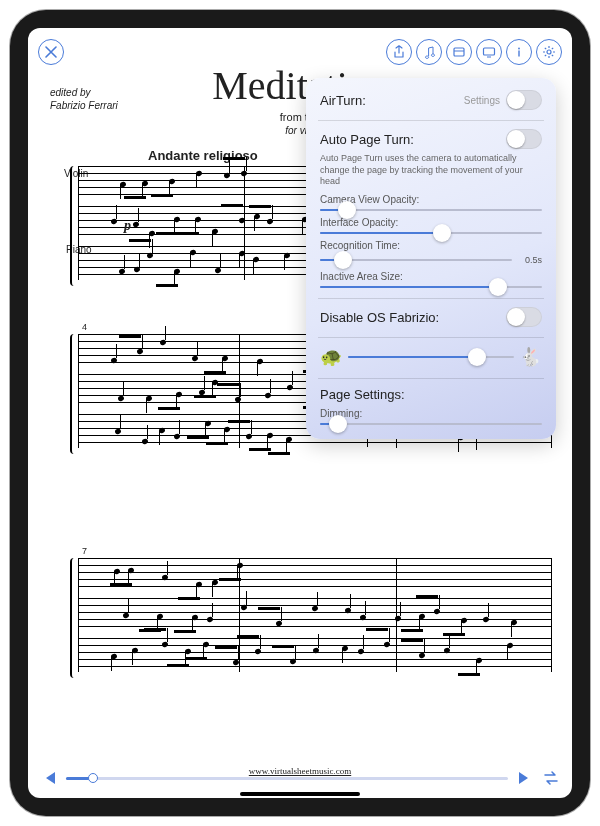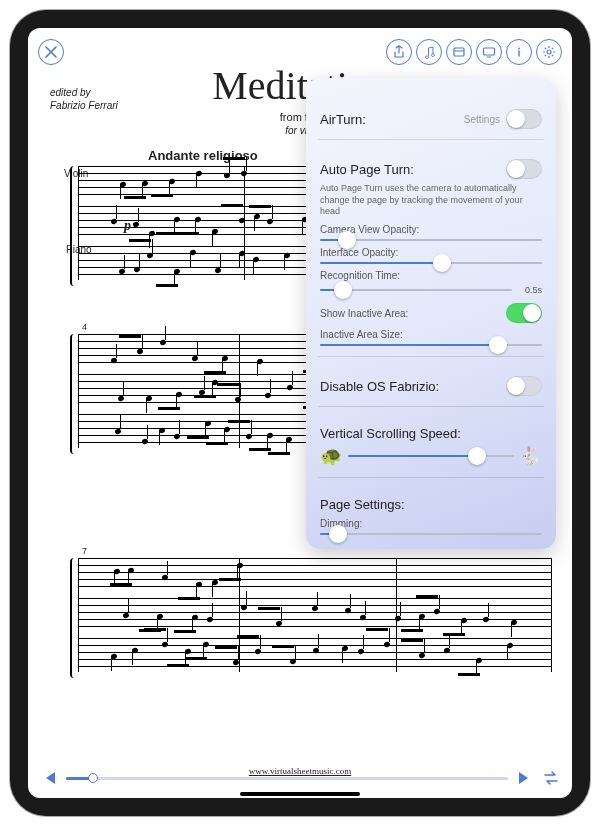--- a/index.html
+++ b/index.html
@@ -172,21 +172,20 @@
     padding: 12px 14px 14px 14px;
     z-index: 30;
     font-size: 12px;
     color: #333;
   }
   .sec { margin-bottom: 10px; }
   .sec-header {
     display: flex; align-items: center; justify-content: space-between;
     font-size: 13px; color: #222;
     margin-bottom: 4px;
-    margin-top: 19px;
   }
   .sec-header .right { display: flex; align-items: center; gap: 6px; }
   .settings-link { font-size: 10px; color: #999; }
   .desc { font-size: 9px; color: #666; line-height: 1.3; margin-bottom: 6px; }
   .sub-label { font-size: 10px; color: #555; margin: 6px 0 4px; }
   .slider-row { display: flex; align-items: center; gap: 6px; }
   .slider {
     flex: 1; height: 2px; background: #b8bccf;
     border-radius: 1px; position: relative;
   }
@@ -665,26 +664,20 @@
 
         <div class="sub-label">Recognition Time:</div>
         <div class="slider-row">
           <div class="slider">
             <div class="slider-fill" style="width:12%"></div>
               <div class="slider-thumb" style="left:12%"></div>
           </div>
           <span class="slider-val">0.5s</span>
         </div>
 
-        <div class="sec-header" style="margin-top:8px;">
-          <span class="sub-label" style="margin:0">Show Inactive Area:</span>
-          <span class="toggle on">
-              <span class="toggle-knob"></span>
-            </span>
-        </div>
 
         <div class="sub-label">Inactive Area Size:</div>
         <div class="slider-row">
           <div class="slider">
             <div class="slider-fill" style="width:80%"></div>
               <div class="slider-thumb" style="left:80%"></div>
           </div>
         </div>
       </div>
       <div class="divider"></div>
@@ -693,23 +686,20 @@
         <div class="sec-header">
           <span>Disable OS Fabrizio:</span>
           <span class="toggle">
               <span class="toggle-knob"></span>
             </span>
         </div>
       </div>
       <div class="divider"></div>
 
       <div class="sec">
-        <div class="sec-header">
-          <span>Vertical Scrolling Speed:</span>
-        </div>
         <div class="speed-row">
           <span class="turtle">🐢</span>
           <div class="slider">
             <div class="slider-fill" style="width:78%"></div>
               <div class="slider-thumb" style="left:78%"></div>
           </div>
           <span class="rabbit">🐇</span>
         </div>
       </div>
       <div class="divider"></div>

